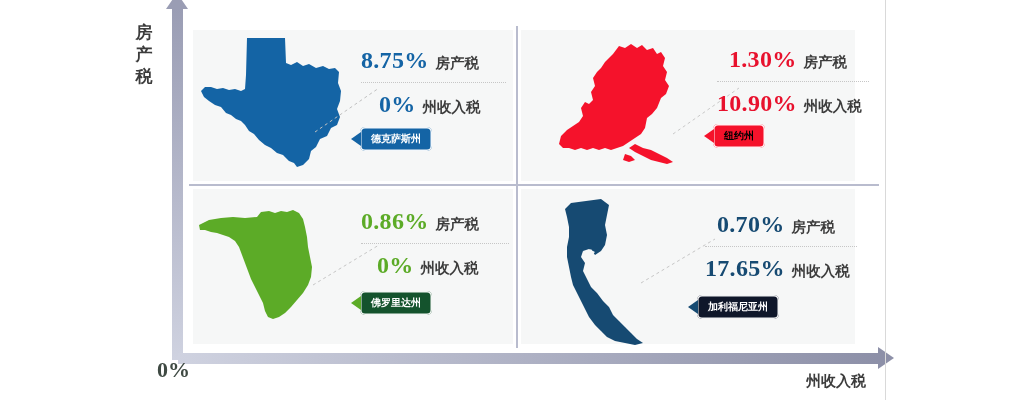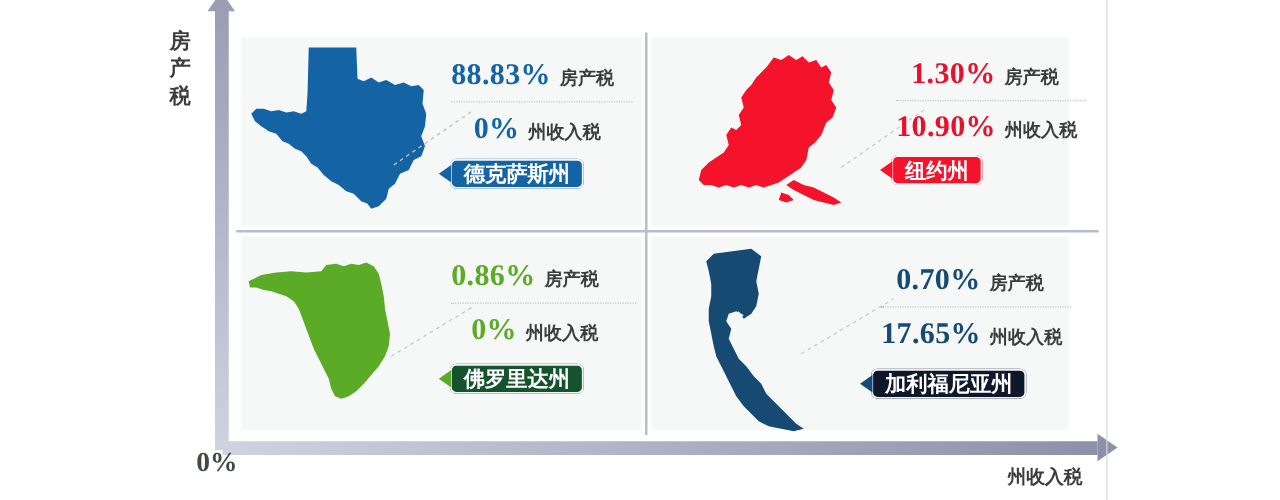--- a/index.html
+++ b/index.html
@@ -100,21 +100,21 @@
     margin:9px 0 9px 0;
   }
 
   
   .leader{position:absolute;pointer-events:none;}
 
   
   .callout{
     position:absolute;display:inline-flex;align-items:center;
     height:24px;padding:0 11px;border-radius:5px;
-    color:#ffffff;font-size:17px;font-weight:700;
+    color:#ffffff;font-size:10px;font-weight:700;
     white-space:nowrap;
     box-shadow:inset 0 0 0 1.5px rgba(255,255,255,.95);
     box-sizing:border-box;
   }
   .callout .tail{
     position:absolute;left:-9px;top:5px;width:0;height:0;
     border-top:7px solid transparent;
     border-bottom:7px solid transparent;
     border-right:10px solid currentColor;
   }
@@ -153,21 +153,21 @@
           L36 54 L42 56 L46 54 L47 40 Z"></path>
       </svg>
     </div>
 
     <svg class="leader" style="left:120px;top:54px;" width="70" height="50">
       <path d="M2 48 L66 4" stroke="#c0c0c0" stroke-width="1" stroke-dasharray="3,3" fill="none"></path>
     </svg>
 
     <div class="stats" style="left:168px;top:18px;">
       <div class="stat-row">
-        <span class="stat-num" style="color:#1464a5;">88.83%</span>
+        <span class="stat-num" style="color:#1464a5;">8.75%</span>
         <span class="stat-txt">房产税</span>
       </div>
       <div class="stat-sep" style="width:145px;"></div>
       <div class="stat-row" style="padding-left:18px;">
         <span class="stat-num" style="color:#1464a5;">0%</span>
         <span class="stat-txt">州收入税</span>
       </div>
     </div>
 
     <div class="callout" style="left:167px;top:97px;background:#1464a5;color:#1464a5;">
@@ -202,21 +202,21 @@
       </div>
       <div class="stat-sep" style="width:152px;"></div>
       <div class="stat-row">
         <span class="stat-num" style="color:#e8112d;">10.90%</span>
         <span class="stat-txt">州收入税</span>
       </div>
     </div>
 
     <div class="callout" style="left:192px;top:94px;background:#f5122b;color:#f5122b;">
       <span class="tail"></span>
-      <span style="color:#ffffff;position:relative;">纽约州</span>
+      <span style="color:#000000;position:relative;">纽约州</span>
     </div>
   </div>
 
   <div class="quad q-bl">
 
     <div class="map" style="left:2px;top:14px;">
       <svg width="150" height="130" viewBox="0 0 150 130">
         <path fill="#5cab27" d="M4 22 L14 17 L26 15 L38 14 L50 15 L62 14 L66 9 L74 8 L80 10 L86 8 L92 9 L98 7
           L104 10 L108 16 L110 24 L112 34 L113 44 L115 54 L117 64 L116 74 L113 82 L108 90 L102 97
           L96 104 L90 110 L84 114 L78 116 L73 114 L70 108 L68 100 L64 92 L60 84 L56 76 L53 68

